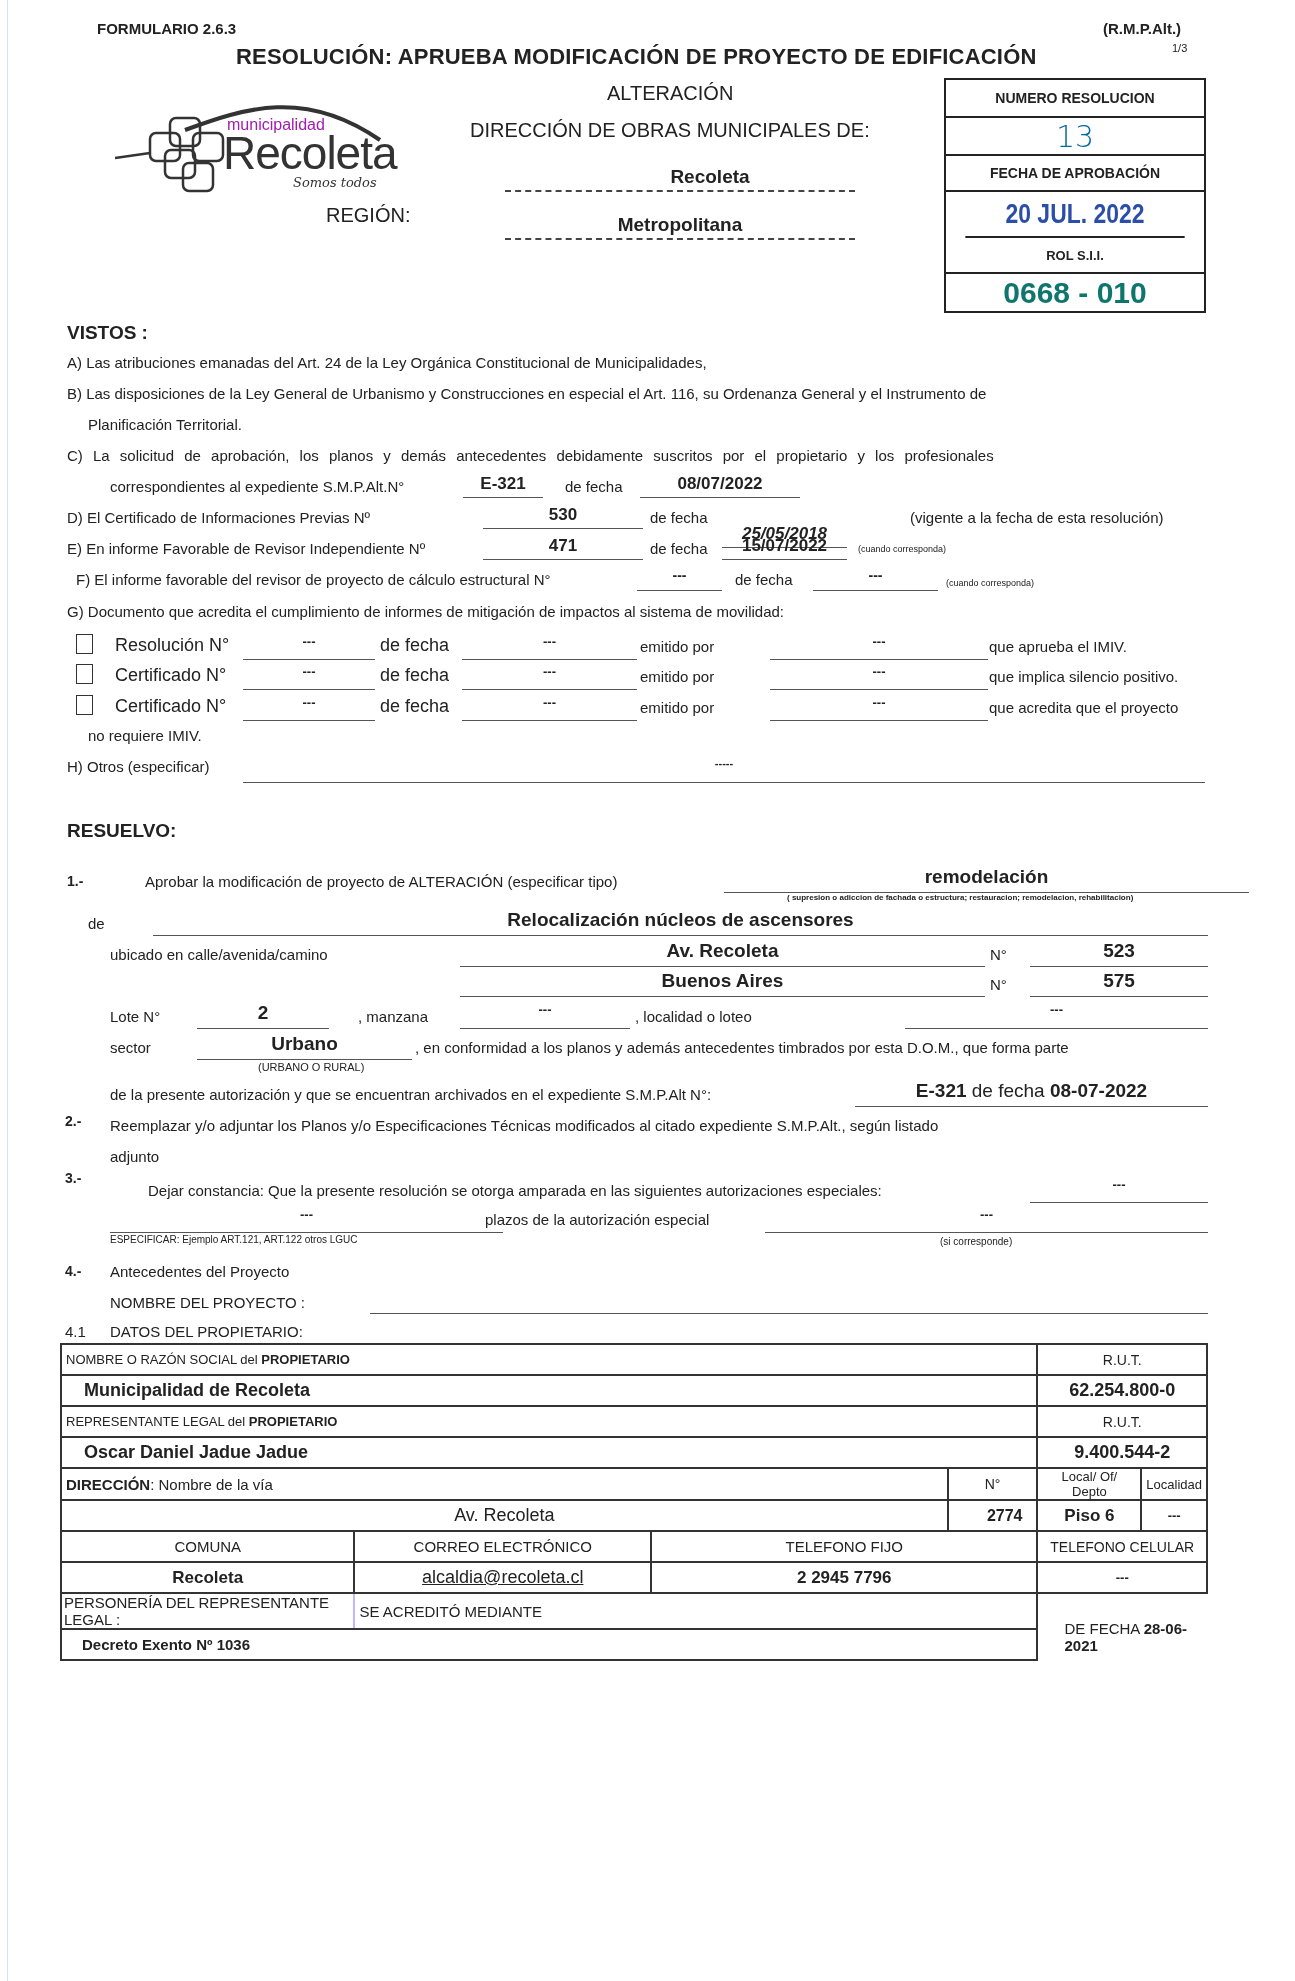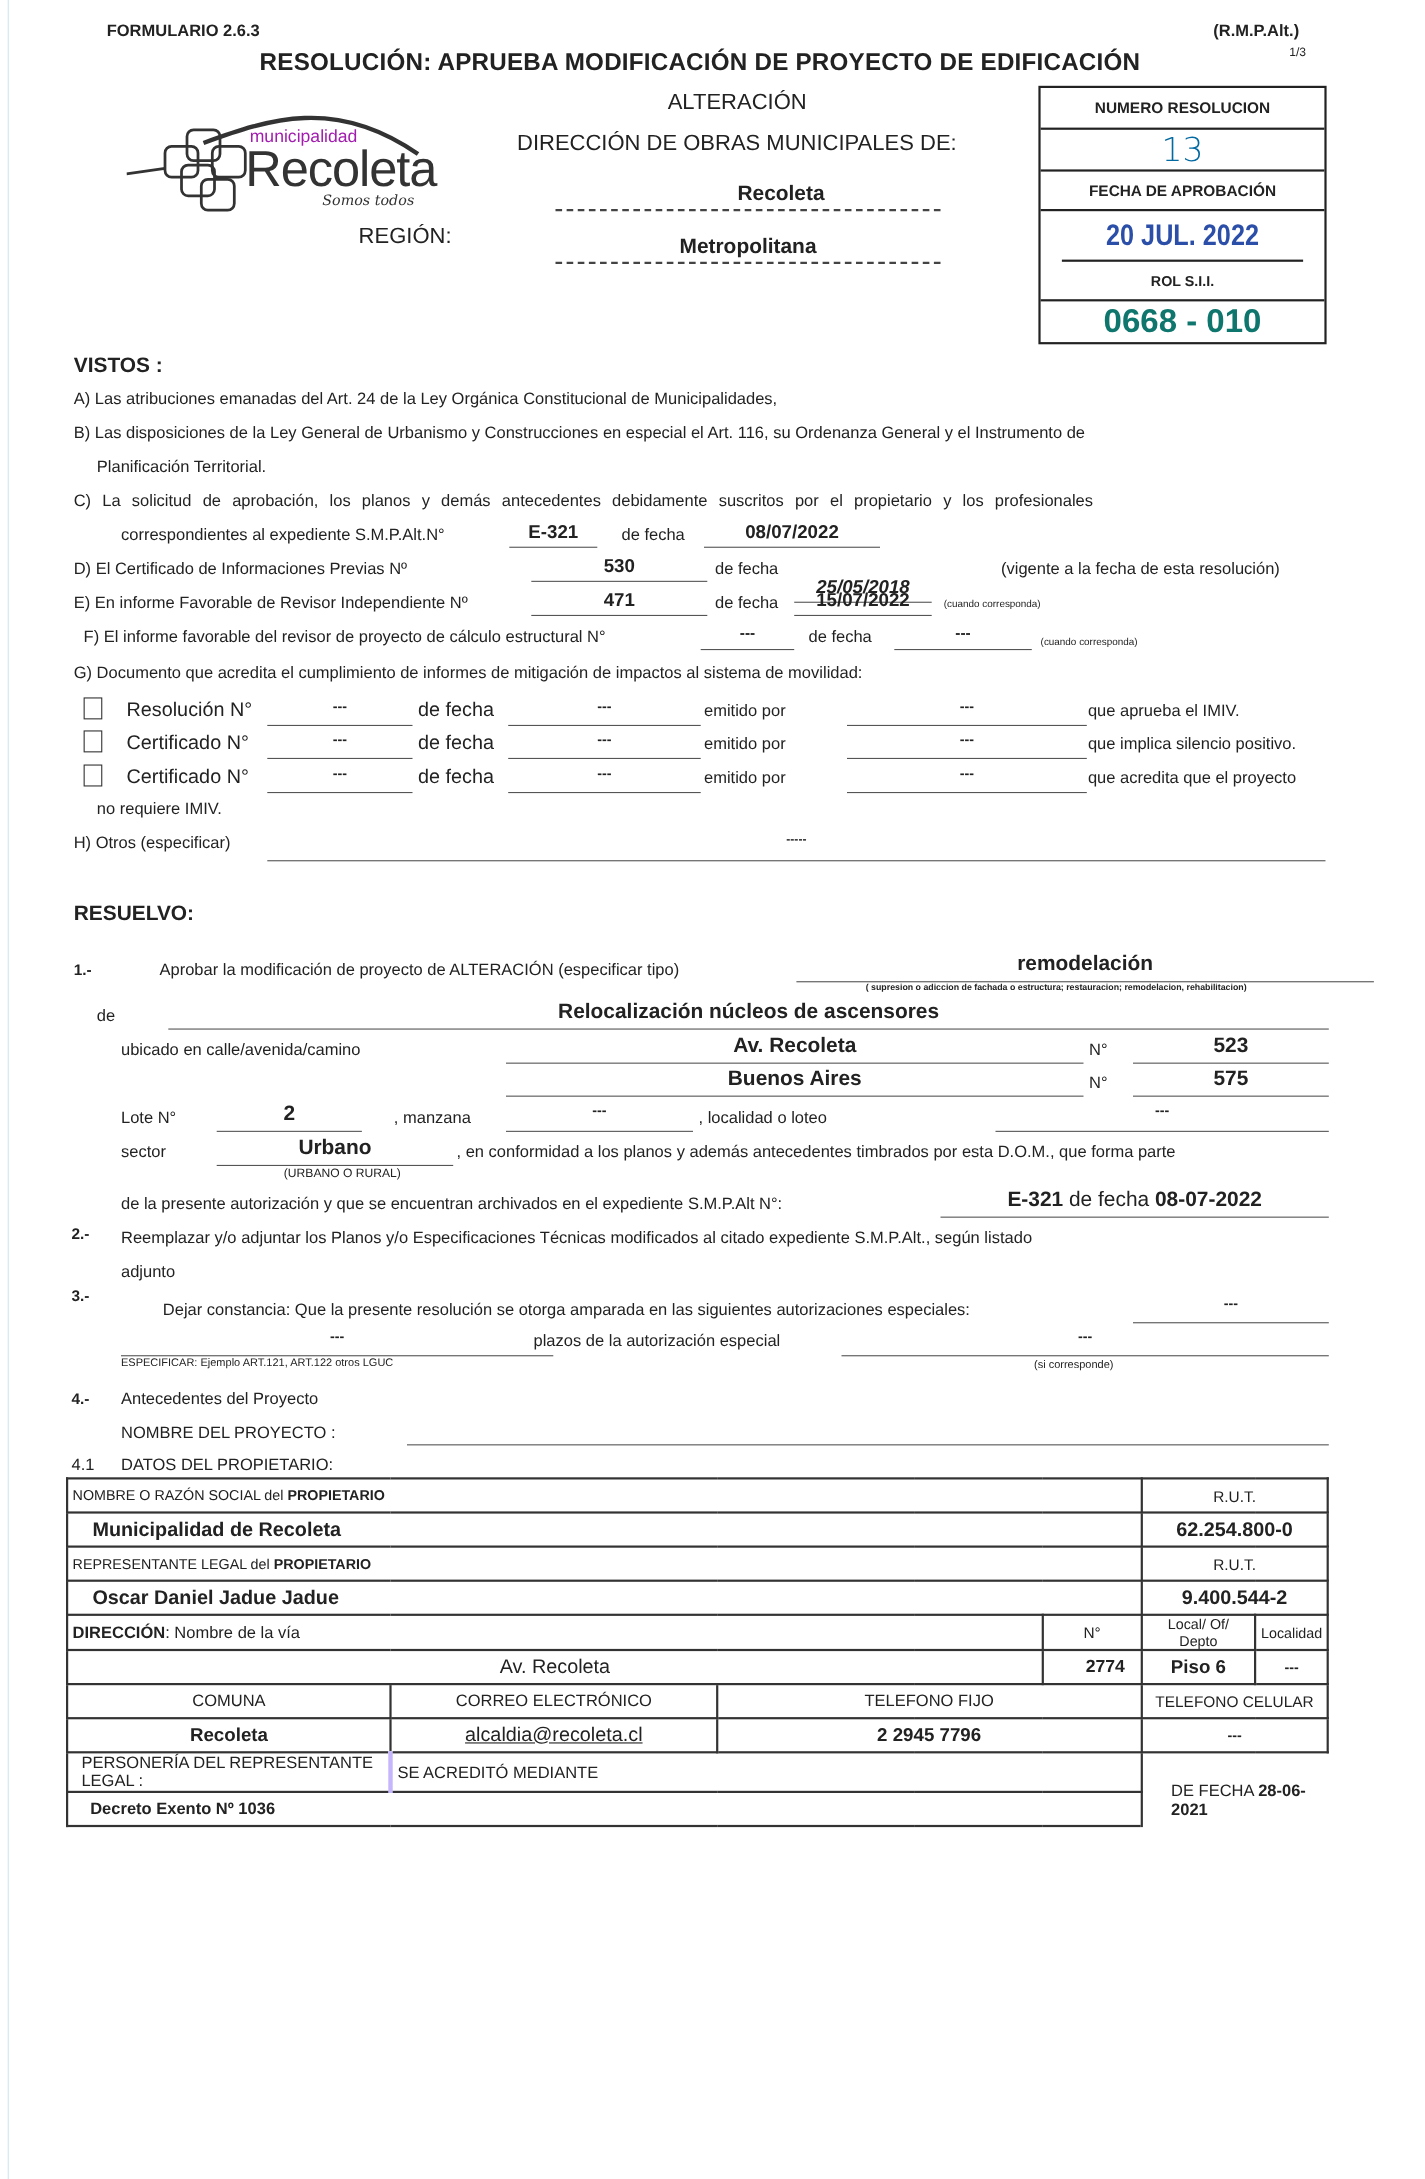--- a/index.html
+++ b/index.html
@@ -220,21 +220,21 @@
     <td colspan="3" class="c" style="font-size:15px;">TELEFONO FIJO</td>
     <td colspan="2" class="c" style="font-size:14px;">TELEFONO CELULAR</td>
   </tr>
   <tr>
     <td class="c big" style="font-size:17px;">Recoleta</td>
     <td class="c" style="font-size:18px;text-decoration:underline;border-radius:14px;">alcaldia@recoleta.cl</td>
     <td colspan="3" class="c big" style="font-size:17px;">2 2945 7796</td>
     <td colspan="2" class="c big" style="font-size:13px;">---</td>
   </tr>
   <tr>
-    <td style="font-size:15px;padding-left:12px;border-right:4px solid #c4b5fd;">PERSONERÍA DEL REPRESENTANTE LEGAL :</td>
+    <td style="font-size:15px;padding-left:2px;border-right:2px solid #c4b5fd;">PERSONERÍA DEL REPRESENTANTE LEGAL :</td>
     <td colspan="4" style="font-size:15px;">SE ACREDITÓ MEDIANTE</td>
     <td colspan="2" rowspan="2" style="border:none;border-left:2px solid #333;vertical-align:bottom;padding:0 0 6px 26px;font-size:15px;"><span>DE FECHA</span> <b>28-06-2021</b></td>
   </tr>
   <tr>
     <td colspan="5" class="b" style="font-size:15px;padding-left:20px;">Decreto Exento Nº 1036</td>
   </tr>
 </tbody>
   </table>
 
 </body></html>

